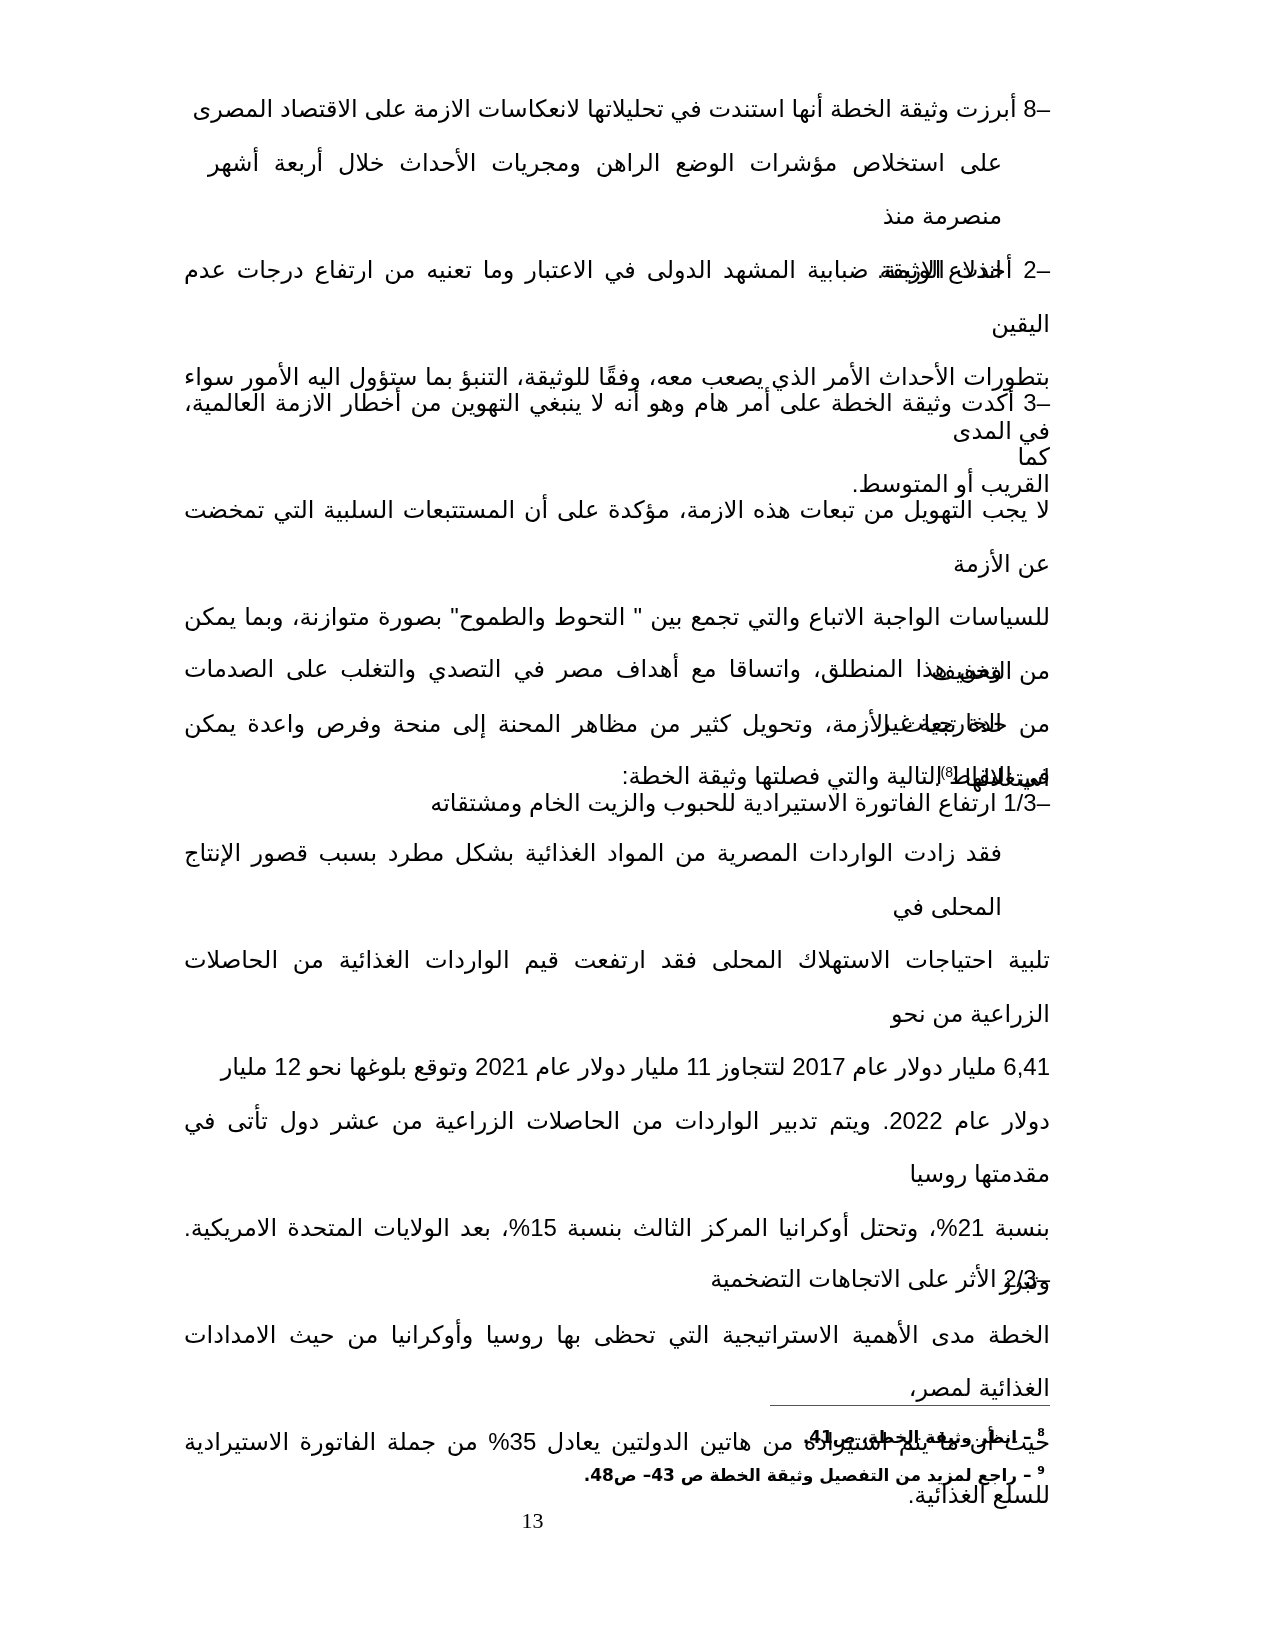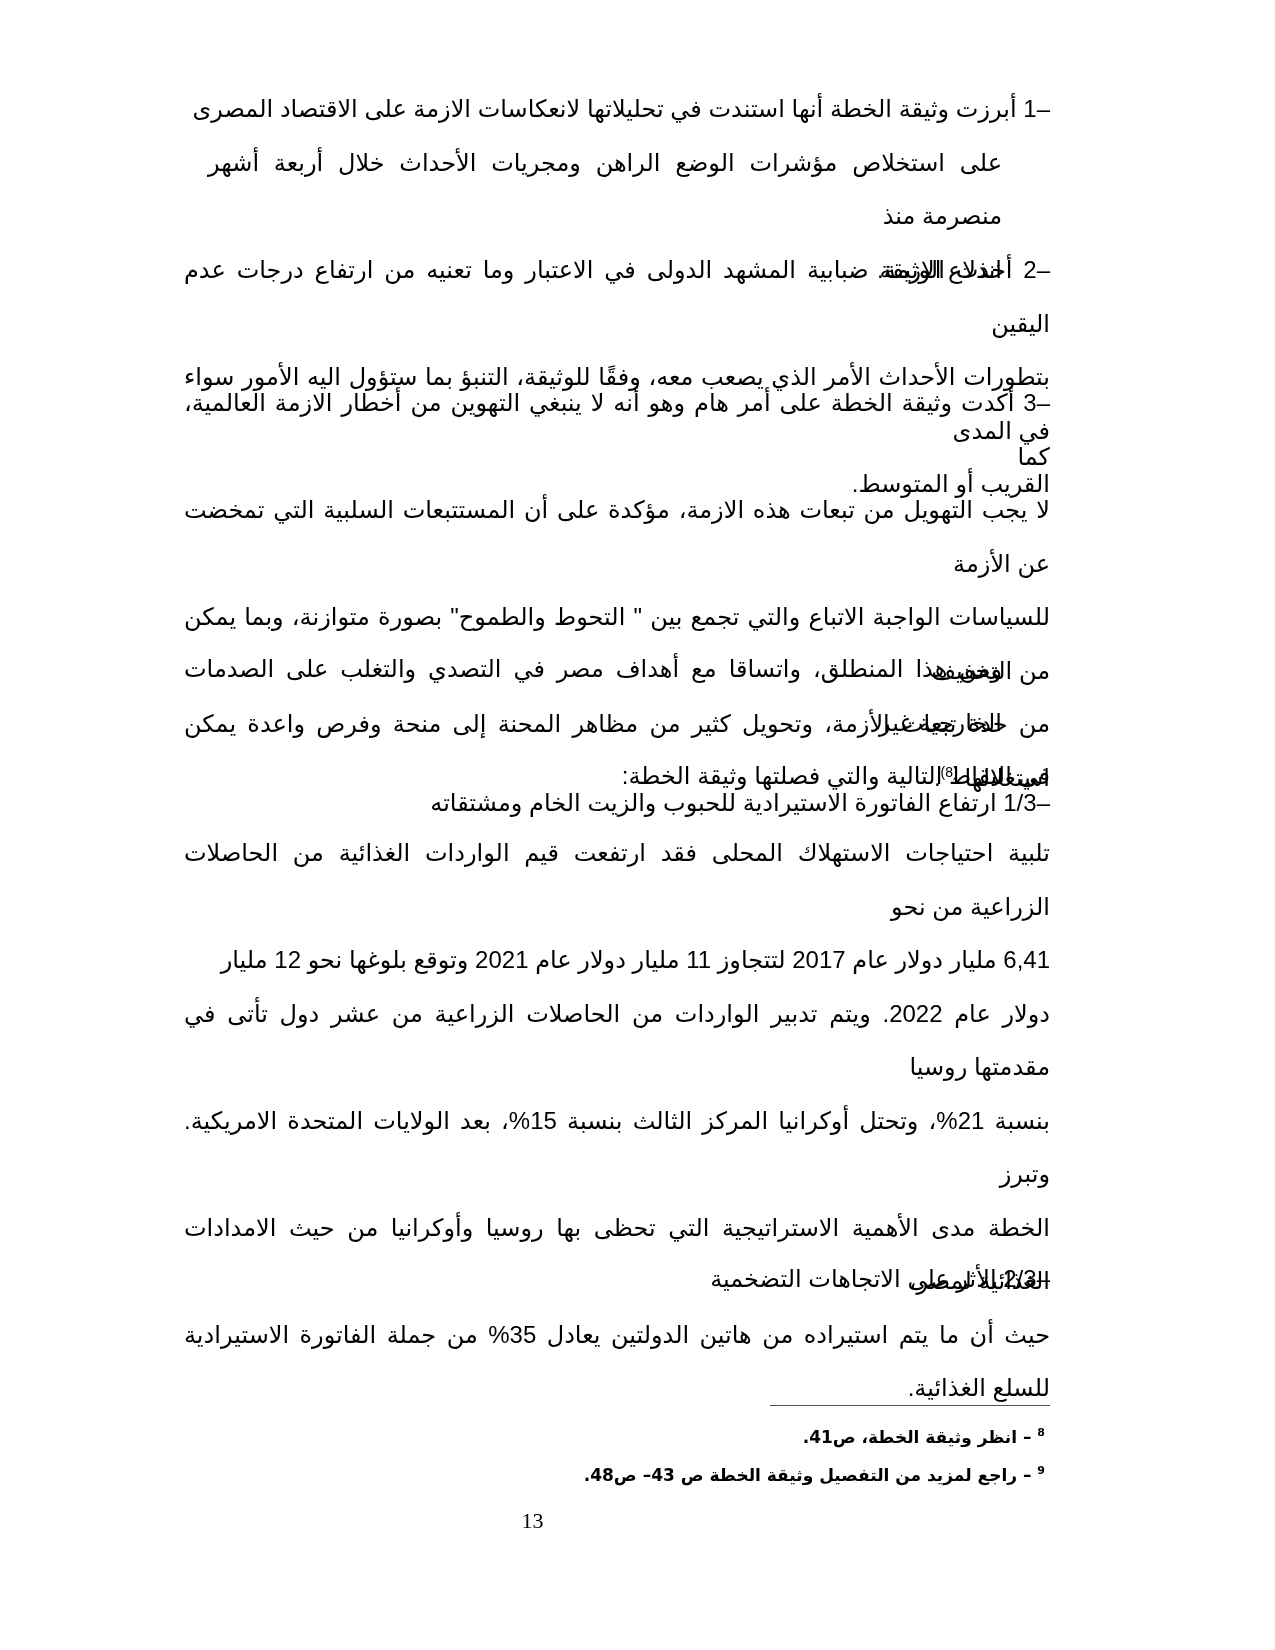--- a/index.html
+++ b/index.html
@@ -24,21 +24,21 @@
     position: absolute; left: 0; width: 1065px; top: 1508px; text-align: center;
     font-family: "Liberation Serif", serif; font-size: 22px;
   }
 </style>
 </head>
 <body>
 
 <div class="page">
 
   <div class="body-text" style="top:82px;">
-    <div class="heading-line">–1 أبرزت وثيقة الخطة أنها استندت في تحليلاتها لانعكاسات الازمة على الاقتصاد المصرى</div>
+    <div class="heading-line">–8 أبرزت وثيقة الخطة أنها استندت في تحليلاتها لانعكاسات الازمة على الاقتصاد المصرى</div>
     <div class="cont-line">على استخلاص مؤشرات الوضع الراهن ومجريات الأحداث خلال أربعة أشهر منصرمة منذ</div>
     <div class="cont-line" style="text-align:center;text-align-last:right;">اندلاع الازمة.</div>
   </div>
 
   <div class="body-text" style="top:243px;">
     <div>–2 أخذت الوثيقة ضبابية المشهد الدولى في الاعتبار وما تعنيه من ارتفاع درجات عدم اليقين</div>
     <div>بتطورات الأحداث الأمر الذي يصعب معه، وفقًا للوثيقة، التنبؤ بما ستؤول اليه الأمور سواء في المدى</div>
     <div style="text-align-last:right;">القريب أو المتوسط.</div>
   </div>
 
@@ -55,20 +55,21 @@
   <div class="body-text" style="top:642px;">
     <div style="padding-right:48px;">ومن هذا المنطلق، واتساقا مع أهداف مصر في التصدي والتغلب على الصدمات الخارجية غير</div>
     <div>في النقاط التالية والتي فصلتها وثيقة الخطة:</div>
   </div>
 
   <div class="body-text" style="top:776px;">
     <div>–1/3 ارتفاع الفاتورة الاستيرادية للحبوب والزيت الخام ومشتقاته</div>
   </div>
 
   <div class="body-text" style="top:826px;">
+    <div style="padding-right:48px;">فقد زادت الواردات المصرية من المواد الغذائية بشكل مطرد بسبب قصور الإنتاج المحلى في</div>
     <div>تلبية احتياجات الاستهلاك المحلى فقد ارتفعت قيم الواردات الغذائية من الحاصلات الزراعية من نحو</div>
     <div>6,41 مليار دولار عام 2017 لتتجاوز 11 مليار دولار عام 2021 وتوقع بلوغها نحو 12 مليار</div>
     <div>دولار عام 2022. ويتم تدبير الواردات من الحاصلات الزراعية من عشر دول تأتى في مقدمتها روسيا</div>
     <div>بنسبة 21%، وتحتل أوكرانيا المركز الثالث بنسبة 15%، بعد الولايات المتحدة الامريكية. وتبرز</div>
     <div>الخطة مدى الأهمية الاستراتيجية التي تحظى بها روسيا وأوكرانيا من حيث الامدادات الغذائية لمصر،</div>
     <div>حيث أن ما يتم استيراده من هاتين الدولتين يعادل 35% من جملة الفاتورة الاستيرادية للسلع الغذائية.</div>
   </div>
 
 
   <div class="body-text" style="top:1252px;">

